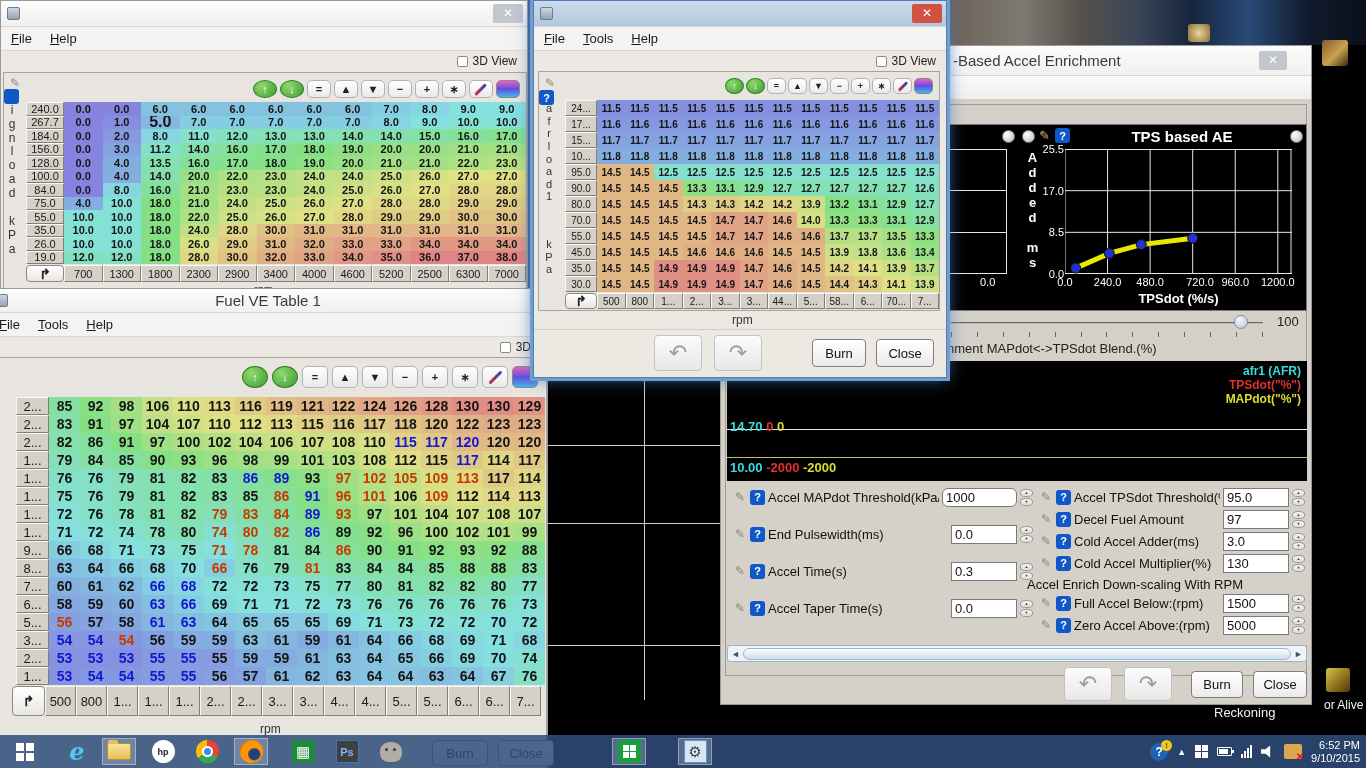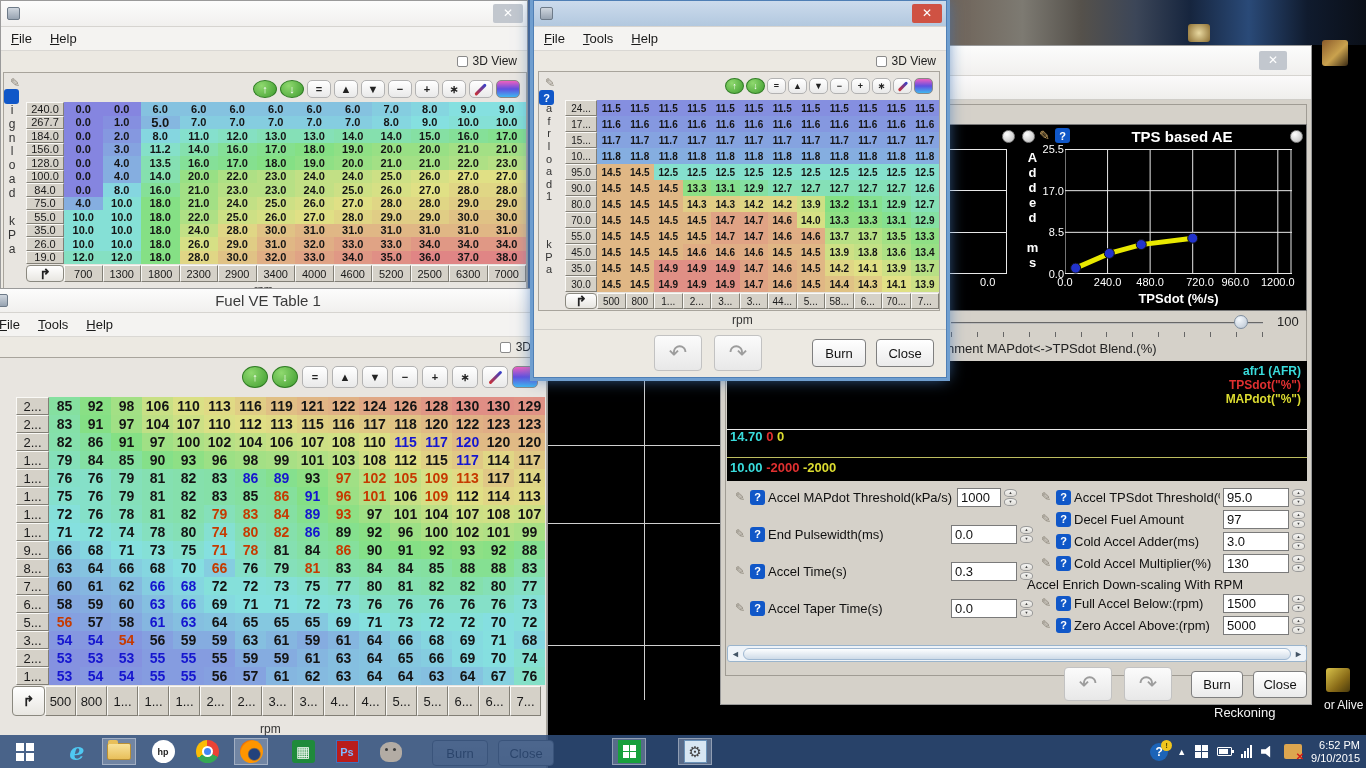--- a/index.html
+++ b/index.html
@@ -60,21 +60,21 @@
 .wlogo.small{grid-template-columns:6px 6px;grid-template-rows:6px 6px;gap:1px;}
 .ie{color:#4fc8f2;font-size:24px;font-style:italic;font-weight:bold;font-family:"DejaVu Serif",serif;line-height:1;}
 .fold{width:24px;height:17px;background:linear-gradient(#f8e29a,#e8bf5a);border-radius:2px;position:relative;border:1px solid #b98f34;}
 .fold::before{content:"";position:absolute;top:-4px;left:0;width:10px;height:4px;background:#e8bf5a;border-radius:2px 2px 0 0;}
 .hp{width:23px;height:23px;border-radius:50%;background:#fff;color:#222;font-size:9px;font-weight:bold;display:flex;align-items:center;justify-content:center;}
 .chr{width:23px;height:23px;border-radius:50%;background:conic-gradient(#ea4335 0 33%,#34a853 33% 66%,#fbbc05 66% 100%);position:relative;}
 .chr i{position:absolute;left:6px;top:6px;width:11px;height:11px;border-radius:50%;background:#fff;}
 .chr i::after{content:"";position:absolute;left:2px;top:2px;width:7px;height:7px;border-radius:50%;background:#4286f5;}
 .ffx{width:23px;height:23px;border-radius:50%;background:radial-gradient(circle at 62% 62%,#23427c 0 26%,#ff9500 34% 66%,#e66000 78%);}
 .cal{width:23px;height:23px;background:#1f8a3b;color:#fff;border-radius:3px;display:flex;align-items:center;justify-content:center;font-size:15px;}
-.psq{width:23px;height:23px;background:#b91c1c;border:1px solid #3f72bd;color:#7fb8ff;font-size:11px;font-weight:bold;display:flex;align-items:center;justify-content:center;}
+.psq{width:23px;height:23px;background:#404040;border:1px solid #3f72bd;color:#7fb8ff;font-size:11px;font-weight:bold;display:flex;align-items:center;justify-content:center;}
 .gmp{width:22px;height:20px;background:#b3aca4;border-radius:45% 45% 40% 40%;position:relative;}
 .gmp::before{content:"";position:absolute;left:5px;top:6px;width:3px;height:3px;border-radius:50%;background:#3a3a3a;box-shadow:8px 0 0 #3a3a3a;}
 .sto{width:23px;height:23px;background:#18a03c;display:flex;align-items:center;justify-content:center;}
 .tsq{width:23px;height:23px;background:#d7e6f2;border:1px solid #6a92b8;color:#444;font-size:15px;display:flex;align-items:center;justify-content:center;}
 .tray{position:absolute;top:0;height:33px;display:flex;align-items:center;gap:9px;color:#fff;}
 .flagq{position:relative;width:18px;height:18px;border-radius:50%;background:#1c64b8;color:#fff;font-size:12px;font-weight:bold;display:flex;align-items:center;justify-content:center;}
 .flagq::after{content:"!";position:absolute;right:-4px;top:-3px;width:11px;height:11px;border-radius:50%;background:#f2c61d;color:#5a4a00;font-size:8px;line-height:11px;text-align:center;}
 .batt{width:15px;height:9px;border:1px solid #fff;border-radius:1px;position:relative;}
 .batt::before{content:"";position:absolute;right:-3px;top:2px;width:2px;height:3px;background:#fff;}
 .batt::after{content:"";position:absolute;left:1px;top:1px;bottom:1px;width:9px;background:#fff;}
@@ -101,20 +101,21 @@
 
 <div class="abs" style="left:548px;top:378px;width:174px;height:390px;background:#000;z-index:1;">
   <div class="gline" style="left:0;top:67px;width:174px;height:1px;background:#cf cfcf;background:#cfcfcf;"></div>
   <div class="gline" style="left:0;top:145px;width:174px;height:1px;background:#cfcfcf;"></div>
   <div class="gline" style="left:0;top:267px;width:174px;height:1px;background:#cfcfcf;"></div>
   <div class="gline" style="left:96px;top:0;width:1px;height:322px;background:#cfcfcf;"></div>
 </div>
 
 <div class="win" id="win-accel" style="left:720px;top:45px;width:592px;height:660px;z-index:4;background:#d5d1c9;">
   <div class="titlebar" style="height:30px;">
+    <div class="title" style="text-align:left;left:232px;">-Based Accel Enrichment</div>
     <div class="closebtn" style="right:24px;top:5px;width:28px;">✕</div>
   </div>
   <div class="abs" style="left:0;top:30px;width:100%;height:24px;background:linear-gradient(#fbfafa,#efeeec);border-bottom:1px solid #cfcdc8;"></div>
   <div class="abs" style="left:4px;top:58px;width:582px;height:572px;border:1px solid #a09c94;"></div>
 
   <div class="blackpanel" style="left:6px;top:78px;width:580px;height:187px;">
 
     <div class="abs" style="left:34px;top:24px;width:245px;height:125px;">
       <div class="gline" style="left:0;top:0;width:100%;height:1px;"></div>
       <div class="gline" style="left:0;top:41px;width:100%;height:1px;"></div>
@@ -200,31 +201,31 @@
   <div class="abs" style="left:226px;top:295px;font-size:13px;color:#222;">hment MAPdot&lt;-&gt;TPSdot Blend.(%)</div>
 
   <div class="blackpanel" style="left:6px;top:315px;width:580px;height:120px;border:none;">
     <div class="abs" id="legend" style="right:6px;top:3px;">
         <div class="lgitem" style="color: rgb(57, 220, 220);">afr1 (AFR)</div>
         <div class="lgitem" style="color: rgb(224, 48, 48);">TPSdot("%")</div>
         <div class="lgitem" style="color: rgb(220, 220, 48);">MAPdot("%")</div>
       </div>
     <div class="gline" style="left:0;top:68px;width:100%;height:1px;"></div>
     <div class="gline" style="left:0;top:96px;width:100%;height:1px;background:#bdbd60;"></div>
-    <div class="readout" id="readout-top" style="left:3px;top:68px;text-align:center;"><span style="color: rgb(57, 220, 220);">14.70 </span><span style="color: rgb(224, 48, 48);">0 </span><span style="color: rgb(220, 220, 48);">0</span></div>
+    <div class="readout" id="readout-top" style="left:3px;top:58px;text-align:center;"><span style="color: rgb(57, 220, 220);">14.70 </span><span style="color: rgb(224, 48, 48);">0 </span><span style="color: rgb(220, 220, 48);">0</span></div>
     <div class="readout" id="readout-bottom" style="left:3px;top:99px;"><span style="color: rgb(57, 220, 220);">10.00 </span><span style="color: rgb(224, 48, 48);">-2000 </span><span style="color: rgb(220, 220, 48);">-2000</span></div>
   </div>
 
   <div class="abs" style="left:6px;top:435px;width:580px;height:164px;background:#d5d1c9;">
     <div class="abs" id="fields-left" style="left:6px;top:6px;width:300px;display:flex;flex-direction:column;gap:17px;">
         <div class="frow">
           <span class="pico">✎</span>
           <span class="qicon">?</span>
           <span class="flabel" style="width: 186px;">Accel MAPdot Threshold(kPa/s)</span>
-          <span class="finput" style="width: 44px;">1000</span>
+          <span class="finput" style="width: 75px; border-radius: 6px;">1000</span>
           <span class="spin">
             <span>▲</span>
             <span>▼</span>
           </span>
         </div>
         <div class="frow">
           <span class="pico">✎</span>
           <span class="qicon">?</span>
           <span class="flabel" style="width: 186px;">End Pulsewidth(ms)</span>
           <span class="finput" style="width: 66px;">0.0</span>
@@ -386,21 +387,21 @@
         <div class="tcell" style="background: rgb(133, 194, 224); font-size: 11px;">6.0</div>
         <div class="tcell" style="background: rgb(133, 194, 224); font-size: 11px;">6.0</div>
         <div class="tcell" style="background: rgb(133, 194, 224); font-size: 11px;">6.0</div>
         <div class="tcell" style="background: rgb(133, 205, 224); font-size: 11px;">7.0</div>
         <div class="tcell" style="background: rgb(133, 214, 224); font-size: 11px;">8.0</div>
         <div class="tcell" style="background: rgb(133, 224, 224); font-size: 11px;">9.0</div>
         <div class="tcell" style="background: rgb(133, 224, 224); font-size: 11px;">9.0</div>
         <div class="cellbtn" style="font-size: 11px;">267.7</div>
         <div class="tcell" style="background: rgb(133, 133, 224); font-size: 11px;">0.0</div>
         <div class="tcell" style="background: rgb(133, 143, 224); font-size: 11px;">1.0</div>
-        <div class="tcell" style="background: rgb(133, 183, 224); font-size: 13px;">5.0</div>
+        <div class="tcell" style="background: rgb(133, 183, 224); font-size: 16px;">5.0</div>
         <div class="tcell" style="background: rgb(133, 205, 224); font-size: 11px;">7.0</div>
         <div class="tcell" style="background: rgb(133, 205, 224); font-size: 11px;">7.0</div>
         <div class="tcell" style="background: rgb(133, 205, 224); font-size: 11px;">7.0</div>
         <div class="tcell" style="background: rgb(133, 205, 224); font-size: 11px;">7.0</div>
         <div class="tcell" style="background: rgb(133, 205, 224); font-size: 11px;">7.0</div>
         <div class="tcell" style="background: rgb(133, 214, 224); font-size: 11px;">8.0</div>
         <div class="tcell" style="background: rgb(133, 224, 224); font-size: 11px;">9.0</div>
         <div class="tcell" style="background: rgb(133, 224, 214); font-size: 11px;">10.0</div>
         <div class="tcell" style="background: rgb(133, 224, 214); font-size: 11px;">10.0</div>
         <div class="cellbtn" style="font-size: 11px;">184.0</div>

